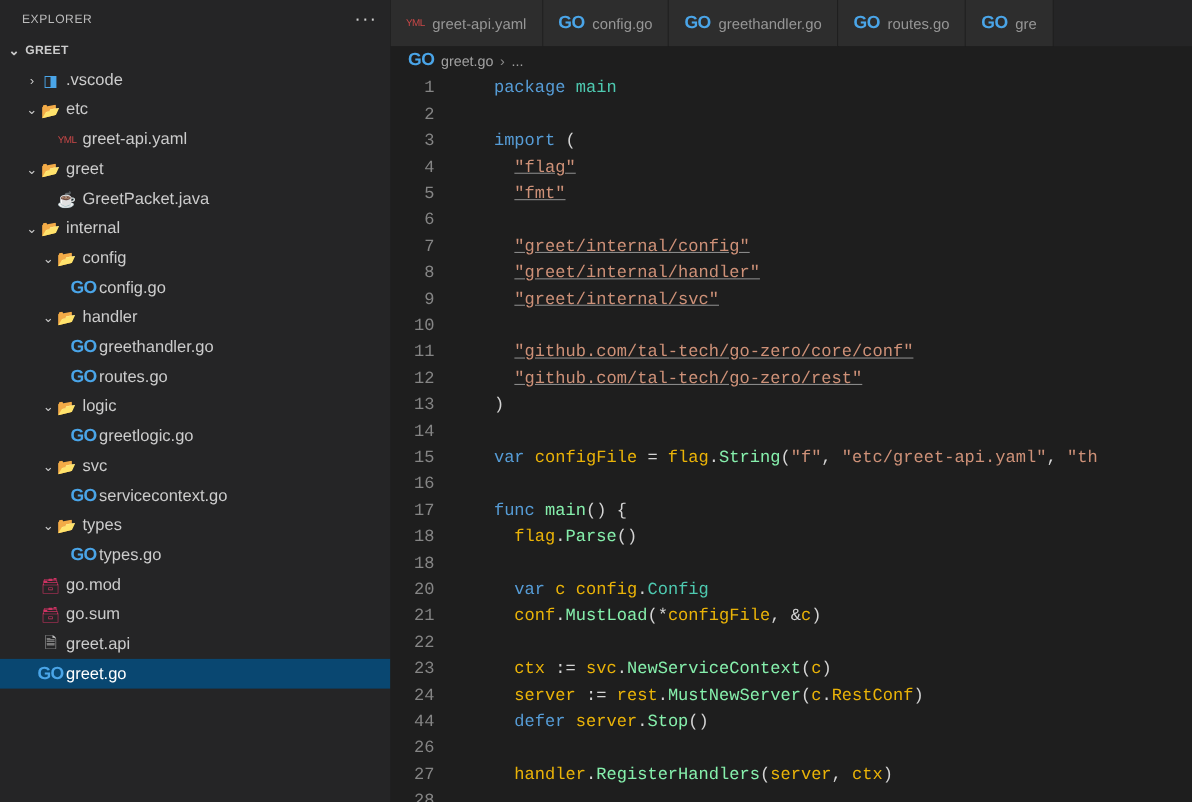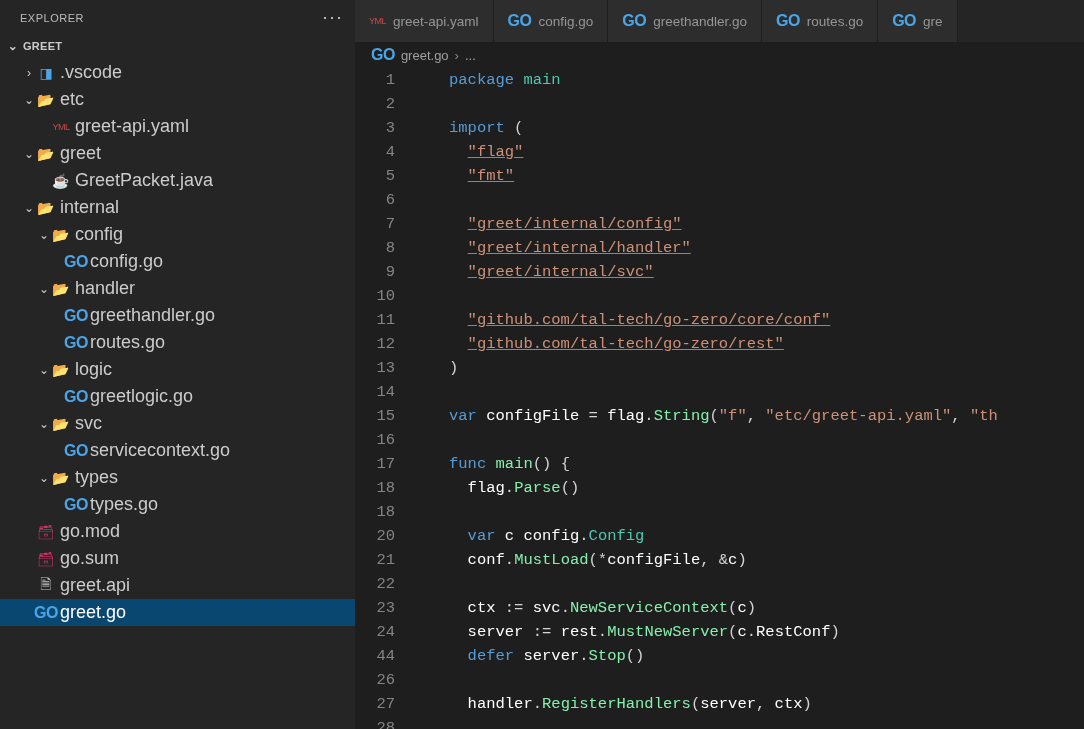--- a/index.html
+++ b/index.html
@@ -68,21 +68,21 @@
   align-items: center;
   font-size: 14px;
 }
 .ico-folder { color: #dcb67a; }
 .ico-vscode { color: #4aa5e8; }
 .ico-go { color: #4aa5e8; font-weight: 700; font-size: 16px; letter-spacing: -0.5px; }
 .ico-java { color: #b07219; }
 .ico-yaml { color: #cb4848; font-size: 9px; font-weight: 400; letter-spacing: -0.5px; }
 .ico-mod { color: #ce3262; }
 .ico-file { color: #c5c5c5; }
-.tree-label { font-size: 18px; }
+.tree-label { font-size: 15px; }
 
 .editor-area {
   flex: 1;
   display: flex;
   flex-direction: column;
   background: #1e1e1e;
   overflow: hidden;
 }
 .tabs {
   display: flex;
@@ -129,21 +129,21 @@
   flex-shrink: 0;
 }
 .code {
   flex: 1;
   white-space: pre;
   color: #d4d4d4;
   overflow: hidden;
   margin-left: 32px;
 }
 .tk-keyword { color: #569cd6; }
-.tk-ident { color: #ffffff; text-align: right; }
+.tk-ident { color: #eab308; text-align: right; }
 .tk-func { color: #86efac; }
 .tk-type { color: #4ec9b0; }
 .tk-string { color: #ce9178; }
 .tk-string-u { color: #ce9178; text-decoration: underline; text-decoration-color: #888; }
 .tk-pkg { color: #4ec9b0; }
 .tk-plain { color: #d4d4d4; }
 </style>
 </head>
 <body>
 

